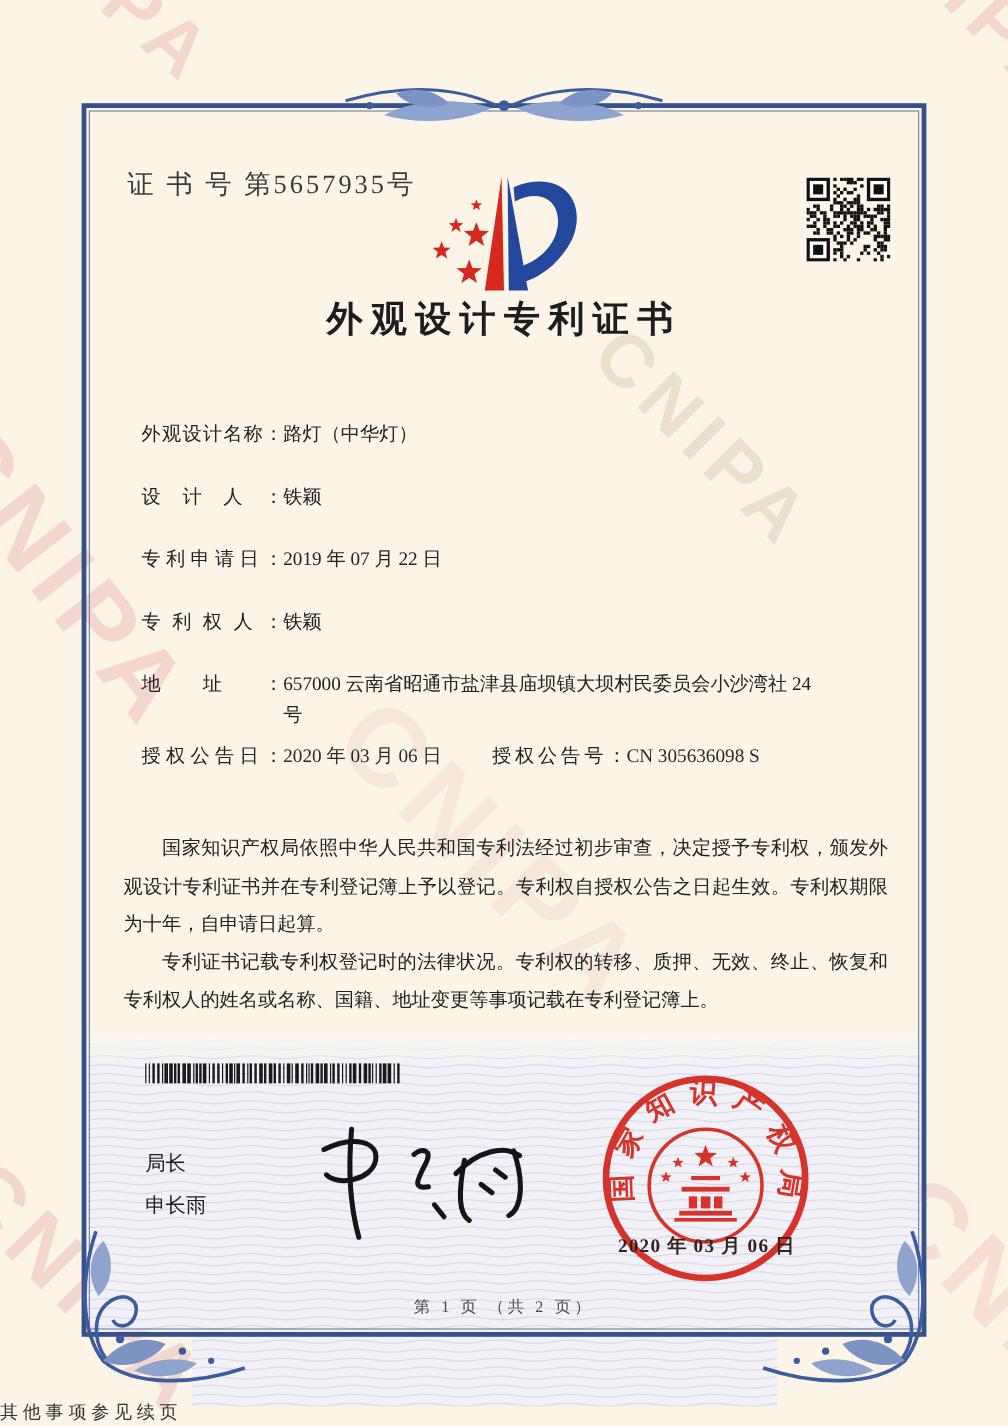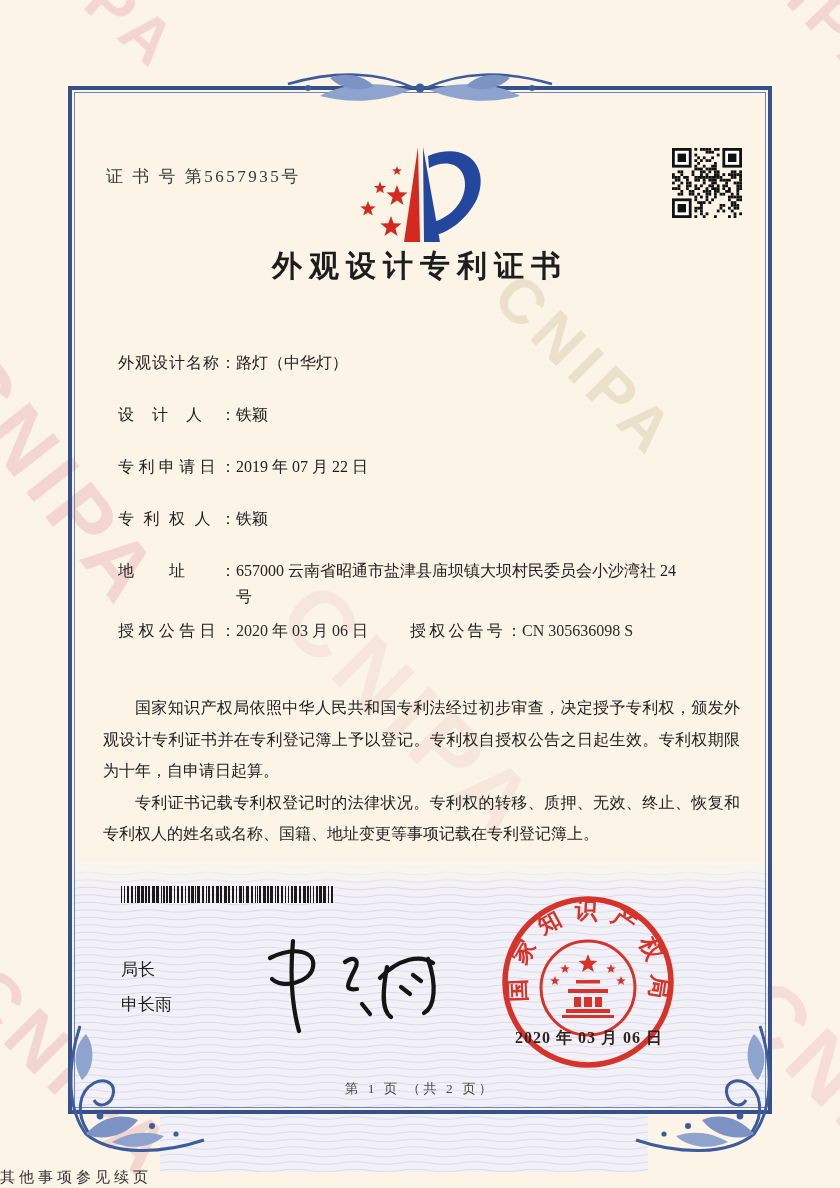--- a/index.html
+++ b/index.html
@@ -20,21 +20,21 @@
   .band{position:absolute;z-index:1;background:#f2f1f7;}
   .band-fade{position:absolute;left:0;top:0;right:0;height:26px;
     background:linear-gradient(#fbf7ee,rgba(251,247,238,0));}
   
   .frame{position:absolute;left:68px;top:86px;width:704px;height:1028px;
     border:4px solid #34518a;z-index:2;pointer-events:none;box-sizing:border-box;}
   .frame-inner{position:absolute;inset:2px;border:1.5px solid #6e86b4;}
   .orn{position:absolute;z-index:3;pointer-events:none;}
   .content{position:absolute;z-index:4;}
   
-  .certno{left:106px;top:139px;font-size:17px;letter-spacing:2.5px;color:#3a3a3a;margin-top:26px;}
+  .certno{left:106px;top:139px;font-size:22px;letter-spacing:2.5px;color:#3a3a3a;}
   .title{left:0;top:246px;width:100%;text-align:center;font-size:30px;font-weight:bold;
     letter-spacing:7px;color:#1d1d1d;}
   
   .fields{left:118px;top:350px;width:576px;font-size:16px;}
   .frow{display:flex;margin-bottom:26px;line-height:26px;}
   .flabel{flex:none;width:118px;text-align:justify;text-align-last:justify;color:#222;}
   .fvalue{flex:1;color:#222;}
   .frow-addr{margin-bottom:8px;}
   .fpair2{margin-left:42px;display:flex;}
   .fpair2 .flabel{width:112px;}

